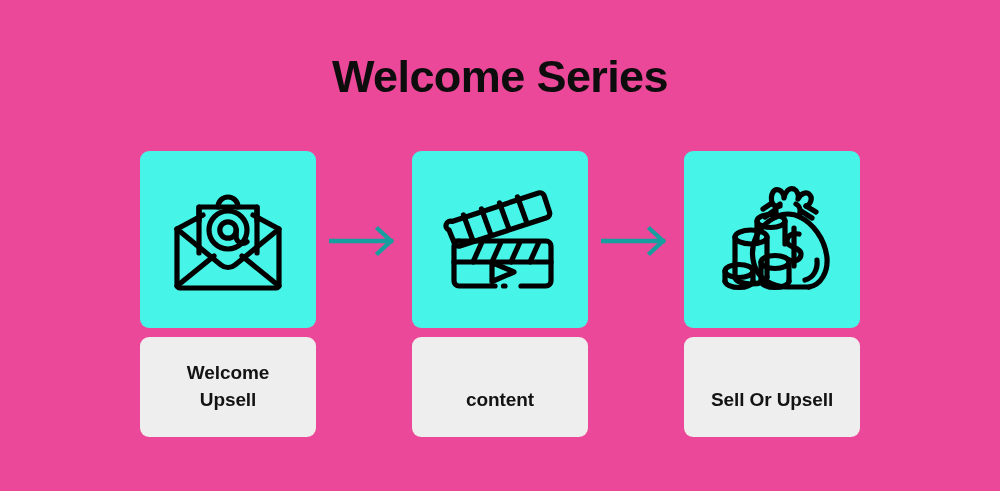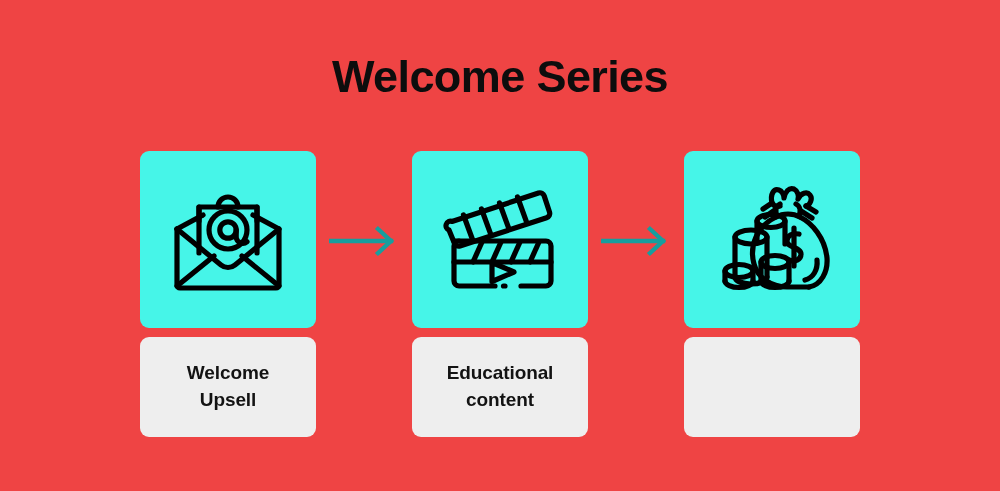--- a/index.html
+++ b/index.html
@@ -10,21 +10,21 @@
     width: 1000px;
     height: 491px;
     background: #ffffff;
     font-family: "Liberation Sans", sans-serif;
     overflow: hidden;
   }
   .page {
     position: relative;
     width: 1000px;
     height: 491px;
-    background: #ef4444;
+    background: #ec4899;
   }
 
   
   .title {
     position: absolute;
     left: 0;
     top: 52px;
     width: 1000px;
     text-align: center;
     font-size: 45px;
@@ -170,21 +170,21 @@
             <path d="M50 78 L59 58"></path>
             <path d="M69 78 L78 58"></path>
             <path d="M88 78 L97 58"></path>
 
             <path d="M50 78.5 L50 97.5 L72 88 Z"></path>
           </svg>
         </span>
       </div>
       <div class="label-card">
         <div class="label-text">
-          <span>Educational</span><br>
+          <br>
           <span>content</span>
         </div>
       </div>
     </div>
 
     <div class="arrow arrow-2">
       <span>
         <svg width="74" height="32" viewBox="0 0 74 32" fill="none" stroke="#179e9e" stroke-width="4.4" stroke-linecap="square" stroke-linejoin="miter">
           <path d="M2 16 L62 16"></path>
           <path d="M49 4 L62 16 L49 28"></path>
@@ -234,18 +234,19 @@
             <path d="M12 87 L12 97"></path>
             <path d="M40 87 L40 97"></path>
             <ellipse cx="26" cy="87" rx="14" ry="6.5"></ellipse>
             <path d="M12 97 C12 100.5 18.5 103.5 26 103.5 C33.5 103.5 40 100.5 40 97"></path>
           </svg>
         </span>
       </div>
       <div class="label-card">
         <div class="label-text">
           <br>
+          <span>Sell Or Upsell</span>
         </div>
       </div>
     </div>
 
   </div>
 </div>
 
 </body></html>

